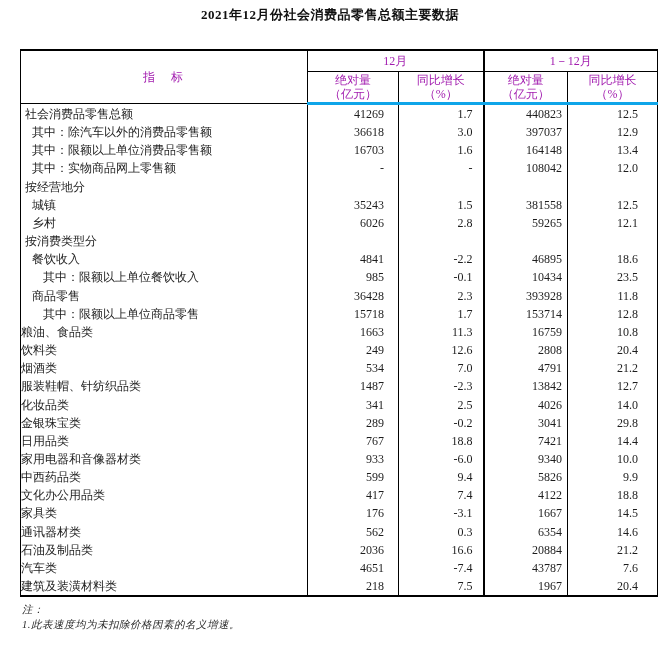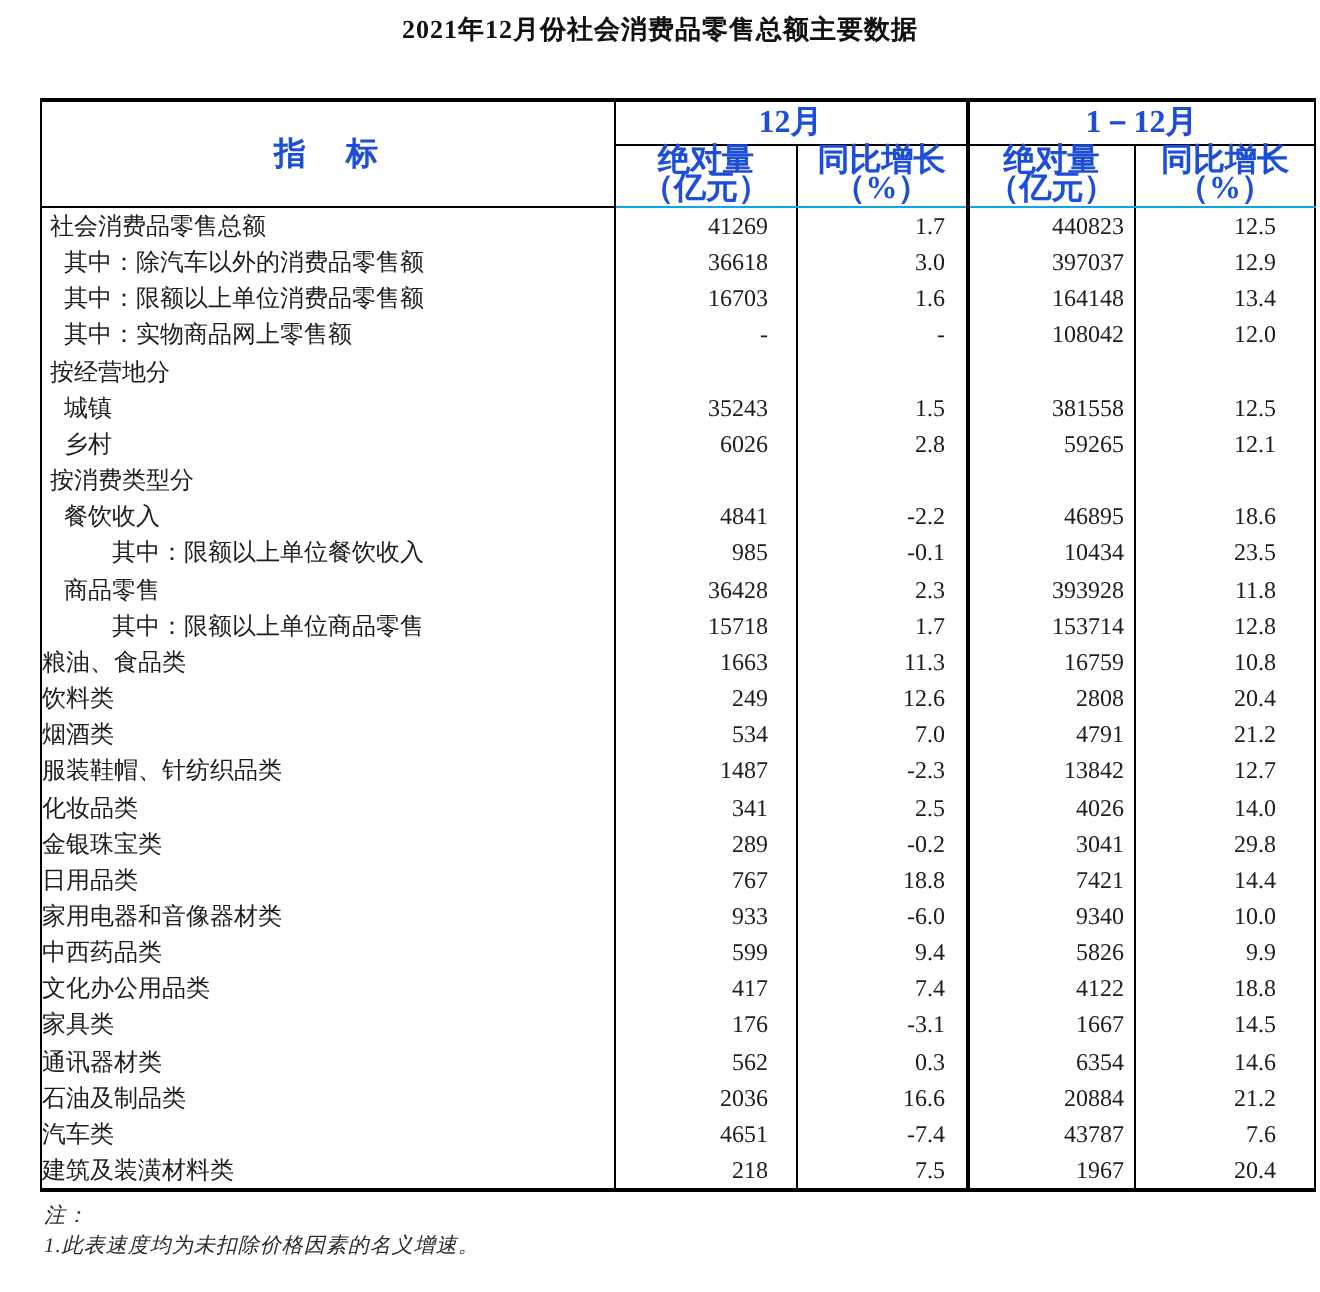--- a/index.html
+++ b/index.html
@@ -11,38 +11,38 @@
   .title{
     padding-top:6px;height:22px;text-align:center;
     font-size:13px;font-weight:bold;letter-spacing:0.5px;color:#111;
   }
   table.main{
     border-collapse:collapse;table-layout:fixed;
     width:637px;margin:21px 0 0 20px;
     border-top:2px solid #000;border-bottom:2px solid #000;
     border-left:1px solid #000;border-right:1px solid #000;
   }
-  th{font-weight:bold;font-size:16px;padding:0;color:#1d4ed8;}
+  th{font-weight:normal;font-size:12px;padding:0;color:#a21caf;}
   td{font-size:12px;padding:0;color:#1d1d1d;}
   tr.h1 th{height:20px;border-bottom:1px solid #000;}
   tr.h1 th.indicator{height:auto;border-bottom:1px solid #000;}
-  tr.h2 th{height:30px;line-height:14px;white-space:pre-line;vertical-align:middle;border-bottom:1px solid #0ea5e9;text-align:center;}
+  tr.h2 th{height:30px;line-height:14px;white-space:pre-line;vertical-align:middle;border-bottom:3px solid #0ea5e9;text-align:center;}
   th.indicator{border-bottom:1px solid #000;letter-spacing:2px;}
   .bl1{border-left:1px solid #000;}
   .bl2{border-left:2px solid #000;}
   tbody td{height:18.15px;line-height:18.15px;white-space:nowrap;overflow:hidden;}
   td.lbl{text-align:left;}
   td.num{text-align:right;font-variant-numeric:tabular-nums;}
   td.c1{padding-right:14px;}
   td.c2{padding-right:10px;}
   td.c3{padding-right:5px;text-align:right;}
   td.c4{padding-right:19px;}
   .ind0{padding-left:4px;}
   .ind1{padding-left:11px;}
-  .ind2{padding-left:35px;}
+  .ind2{padding-left:22px;}
   .ind3{}
   .notes{
     margin:5px 0 0 22px;font-size:10.5px;line-height:15px;
     font-style:italic;color:#2a2a2a;letter-spacing:0.5px;
   }
 </style>
 </head>
 <body>
 
 <div class="title">2021年12月份社会消费品零售总额主要数据</div>

